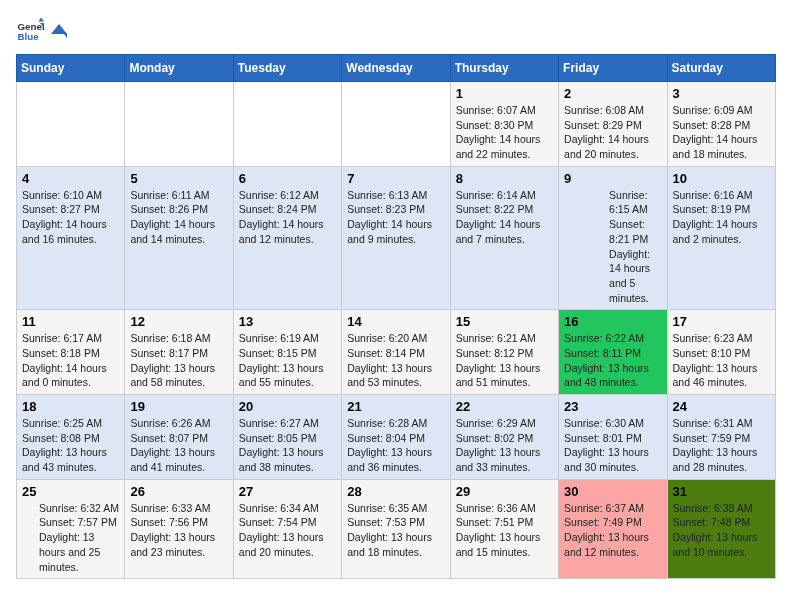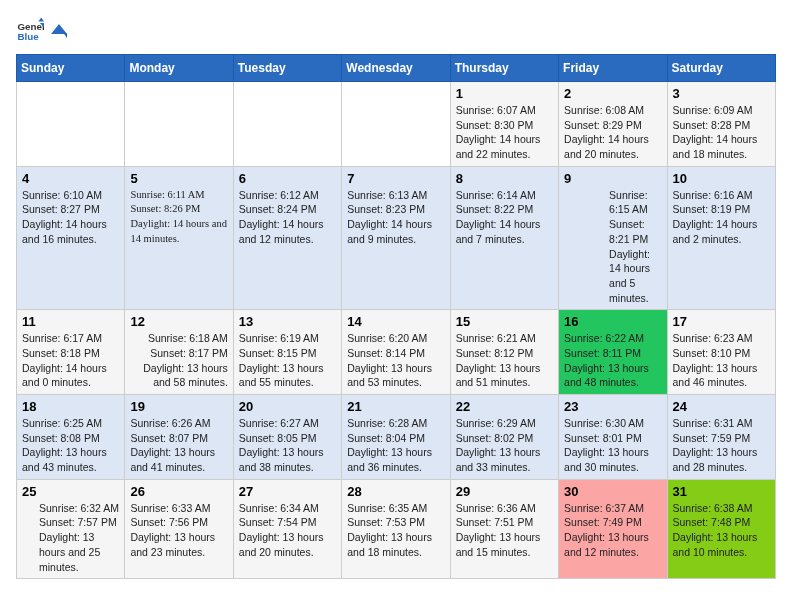--- a/index.html
+++ b/index.html
@@ -147,21 +147,21 @@
       </tr>
       <tr>
         <td style="background: rgb(220, 230, 245);">
           <span class="day-num">4</span>
           <div class="day-info" style="white-space: pre-line;">Sunrise: 6:10 AM
 Sunset: 8:27 PM
 Daylight: 14 hours and 16 minutes.</div>
         </td>
         <td style="background: rgb(220, 230, 245);">
           <span class="day-num">5</span>
-          <div class="day-info" style="white-space: pre-line; font-family: Liberation Serif, serif;">Sunrise: 6:11 AM
+          <div class="day-info" style="white-space: pre-line;">Sunrise: 6:11 AM
 Sunset: 8:26 PM
 Daylight: 14 hours and 14 minutes.</div>
         </td>
         <td style="background: rgb(220, 230, 245);">
           <span class="day-num">6</span>
           <div class="day-info" style="white-space: pre-line;">Sunrise: 6:12 AM
 Sunset: 8:24 PM
 Daylight: 14 hours and 12 minutes.</div>
         </td>
         <td style="background: rgb(220, 230, 245);">
@@ -191,21 +191,21 @@
       </tr>
       <tr>
         <td style="background: rgb(245, 245, 245);">
           <span class="day-num">11</span>
           <div class="day-info" style="white-space: pre-line;">Sunrise: 6:17 AM
 Sunset: 8:18 PM
 Daylight: 14 hours and 0 minutes.</div>
         </td>
         <td style="background: rgb(245, 245, 245);">
           <span class="day-num">12</span>
-          <div class="day-info" style="white-space: pre-line; text-align: right;">Sunrise: 6:18 AM
+          <div class="day-info" style="white-space: pre-line;">Sunrise: 6:18 AM
 Sunset: 8:17 PM
 Daylight: 13 hours and 58 minutes.</div>
         </td>
         <td style="background: rgb(245, 245, 245);">
           <span class="day-num">13</span>
           <div class="day-info" style="white-space: pre-line;">Sunrise: 6:19 AM
 Sunset: 8:15 PM
 Daylight: 13 hours and 55 minutes.</div>
         </td>
         <td style="background: rgb(245, 245, 245);">
@@ -307,21 +307,21 @@
           <div class="day-info" style="white-space: pre-line;">Sunrise: 6:36 AM
 Sunset: 7:51 PM
 Daylight: 13 hours and 15 minutes.</div>
         </td>
         <td style="background: #fca5a5;">
           <span class="day-num">30</span>
           <div class="day-info" style="white-space: pre-line;">Sunrise: 6:37 AM
 Sunset: 7:49 PM
 Daylight: 13 hours and 12 minutes.</div>
         </td>
-        <td style="background: #84cc16;">
+        <td style="background: #4d7c0f;">
           <span class="day-num">31</span>
           <div class="day-info" style="white-space: pre-line;">Sunrise: 6:38 AM
 Sunset: 7:48 PM
 Daylight: 13 hours and 10 minutes.</div>
         </td>
       </tr>
     </tbody>
 </table>
 
 </body></html>

